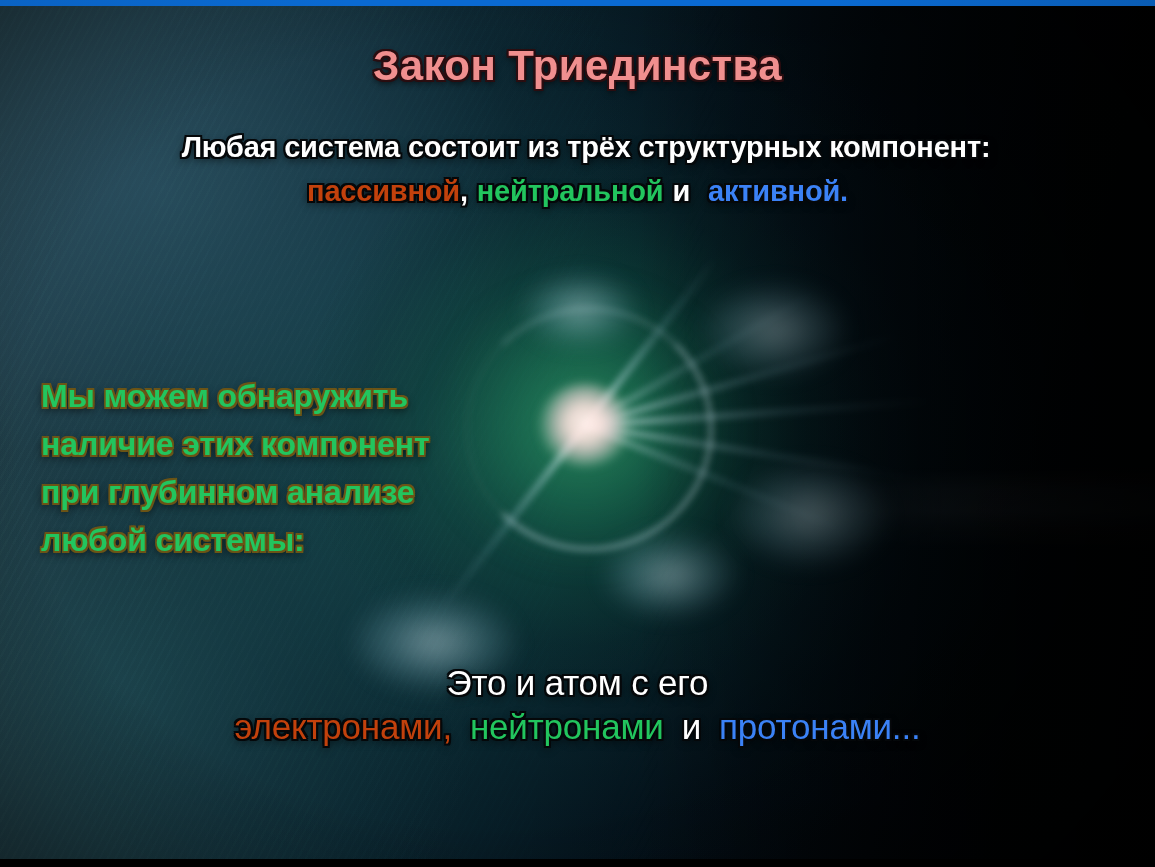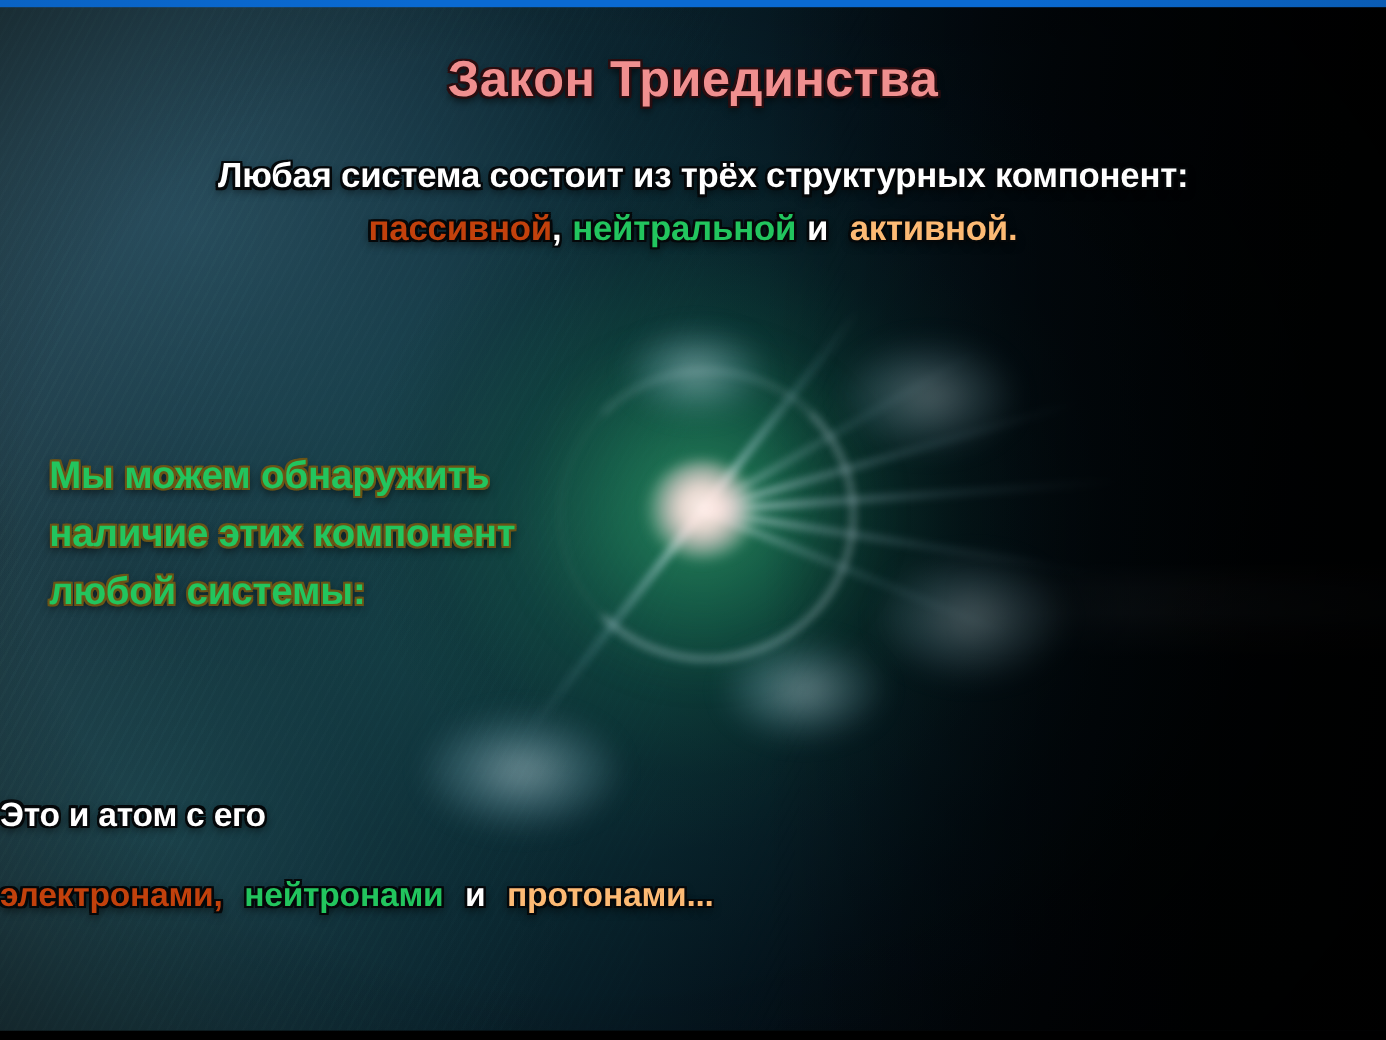--- a/index.html
+++ b/index.html
@@ -245,21 +245,21 @@
        0   -2px 0 #05080a, 0    2px 0 #05080a,
       -2px  0   0 #05080a, 2px  0   0 #05080a,
        0 3px 8px rgba(0,0,0,0.9);
   }
   .lede-1 { top: 131px; padding-left: 17px; }
   .lede-2 { top: 175px; }
 
   .c-white  { color: #ffffff; }
   .c-cyan   { color: #c2410c; }
   .c-yellow { color: #22c55e; }
-  .c-pink   { color: #fdba74; }
+  .c-pink   { color: #3b82f6; }
 
   .body-block {
     left: 41px;
     top: 372px;
     font-size: 32px;
     font-weight: bold;
     line-height: 48px;
     color: #22c55e;
     letter-spacing: -0.1px;
     text-shadow:
@@ -267,33 +267,33 @@
       -1.6px  1.6px 0 #6b5416, 1.6px  1.6px 0 #6b5416,
        0 -1.6px 0 #6b5416, 0 1.6px 0 #6b5416,
       -1.6px 0 0 #6b5416, 1.6px 0 0 #6b5416,
        0 3px 8px rgba(0,0,0,0.85);
   }
   .body-block div { white-space: nowrap; }
 
   .closing {
     left: 0;
     right: 0;
-    text-align: left;
-    font-size: 28px;
-    font-weight: bold;
+    text-align: center;
+    font-size: 35px;
+    font-weight: normal;
     letter-spacing: -0.2px;
     text-shadow:
       -2px -2px 0 #05080a, 2px -2px 0 #05080a,
       -2px  2px 0 #05080a, 2px  2px 0 #05080a,
        0   -2px 0 #05080a, 0    2px 0 #05080a,
       -2px  0   0 #05080a, 2px  0   0 #05080a,
        0 3px 8px rgba(0,0,0,0.9);
   }
   .closing-1 { top: 663px; }
-  .closing-2 { top: 707px; margin-top: 23px; }
+  .closing-2 { top: 707px; }
 
   .watermark {
     position: absolute;
     left: 8px;
     top: 845px;
     font-size: 9px;
     letter-spacing: 1px;
     color: rgba(175,200,200,0.16);
     user-select: none;
   }
@@ -344,20 +344,21 @@
     <span class="c-white">Любая система состоит из трёх структурных компонент:</span>
   </div>
 
   <div class="txt lede lede-2">
     <span class="c-cyan">пассивной</span><span class="c-white">,</span><span class="sp"></span><span class="c-yellow">нейтральной</span><span class="sp"></span><span class="c-white">и</span><span class="sp"></span><span class="sp"></span><span class="c-pink">активной.</span>
   </div>
 
   <div class="txt body-block">
     <div>Мы можем обнаружить</div>
     <div>наличие этих компонент</div>
+    <div>при глубинном анализе</div>
     <div>любой системы:</div>
   </div>
 
   <div class="txt closing closing-1">
     <span class="c-white">Это и атом с его</span>
   </div>
 
   <div class="txt closing closing-2">
     <span class="c-cyan">электронами,</span><span class="sp"></span><span class="sp"></span><span class="c-yellow">нейтронами</span><span class="sp"></span><span class="sp"></span><span class="c-white">и</span><span class="sp"></span><span class="sp"></span><span class="c-pink">протонами...</span>
   </div>

